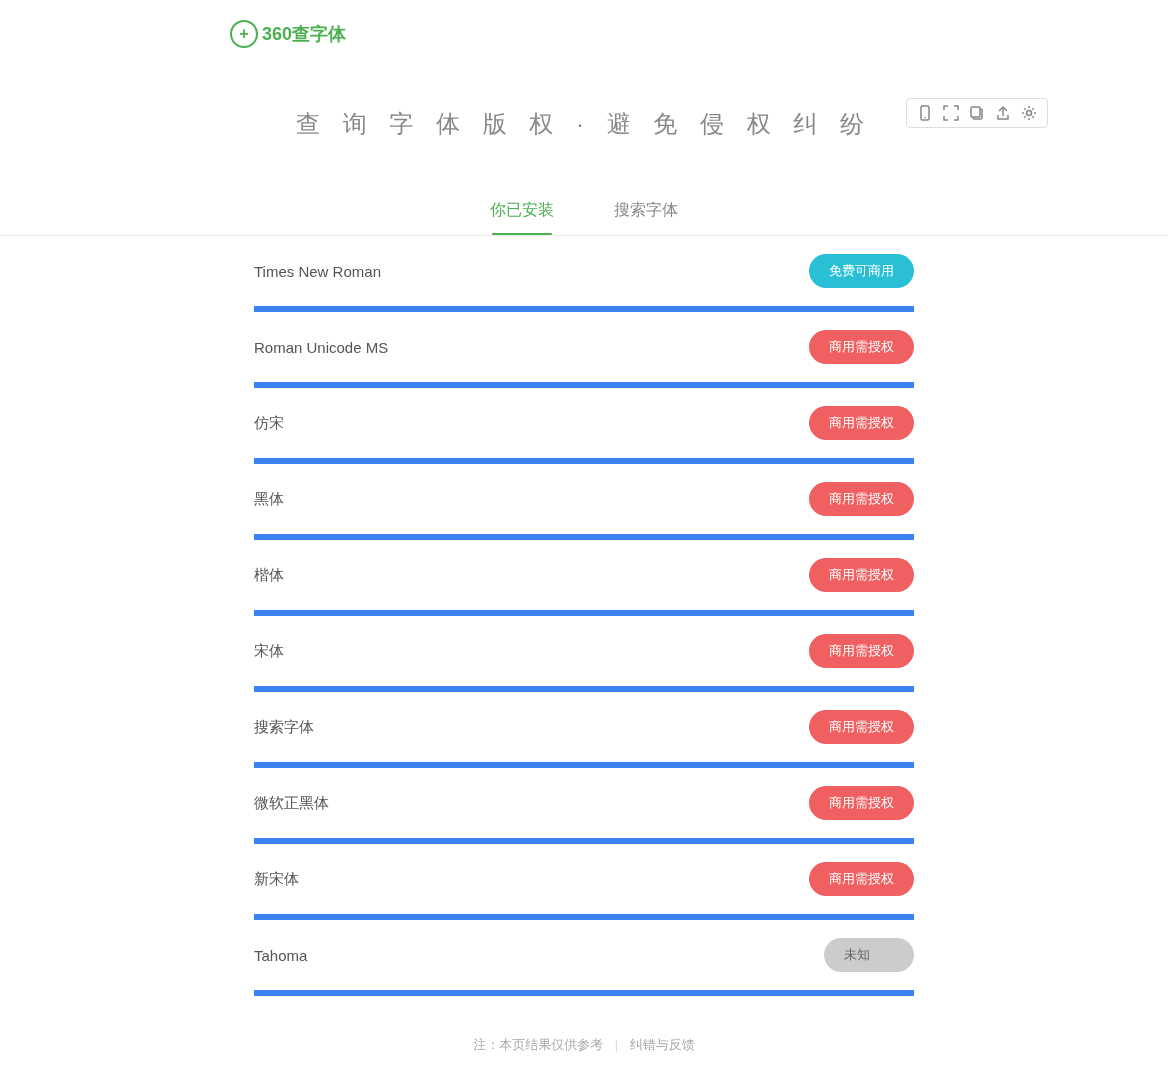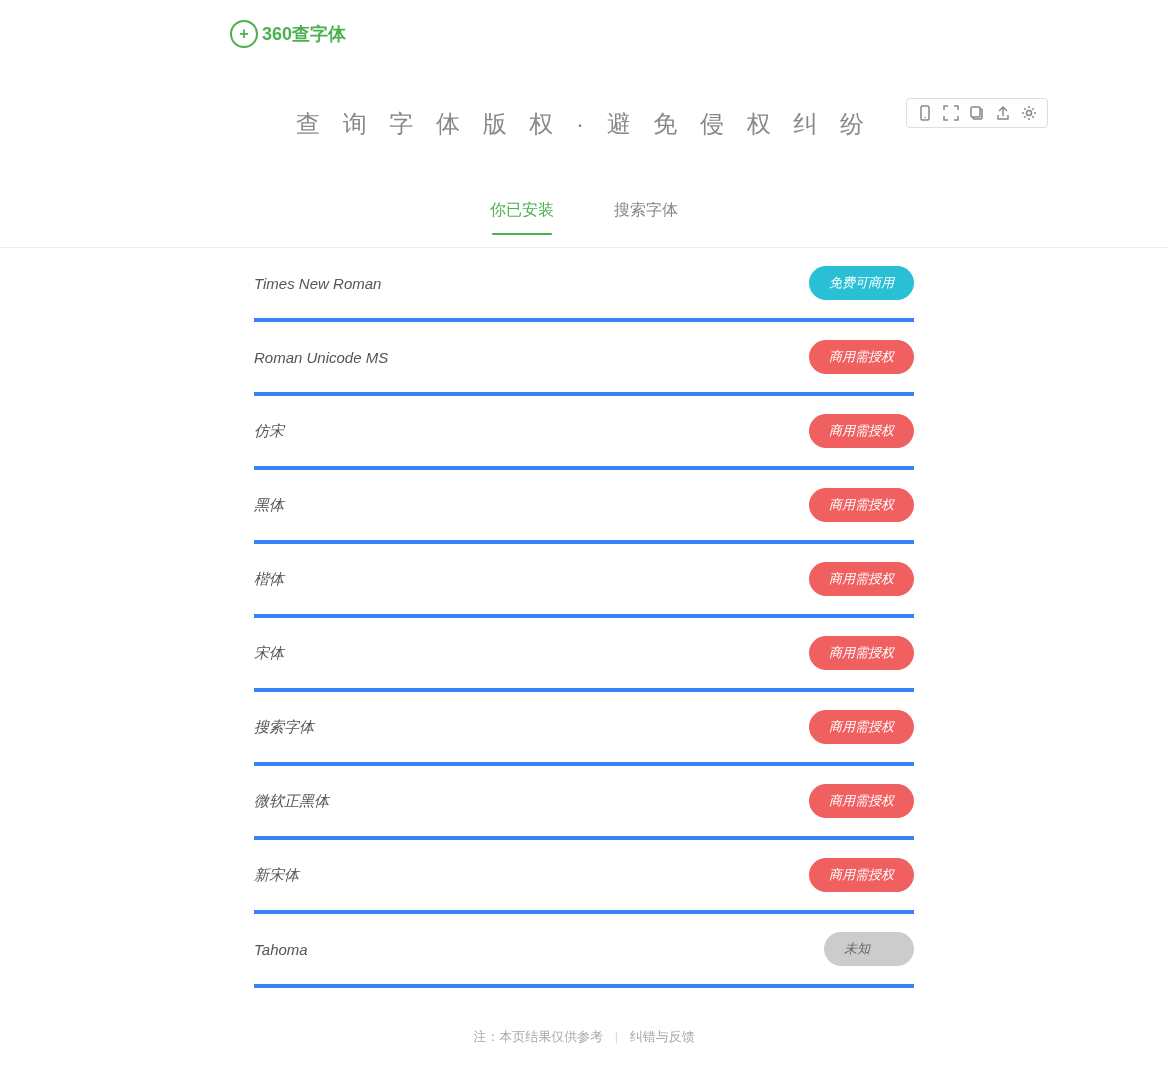--- a/index.html
+++ b/index.html
@@ -78,21 +78,21 @@
       font-size: 24px;
       color: #888;
       letter-spacing: 8px;
     }
 
     .tabs-container {
       display: flex;
       justify-content: center;
       margin-top: 50px;
       border-bottom: 1px solid #eee;
-      padding-bottom: 12px;
+      padding-bottom: 0;
     }
 
     .tab {
       padding: 10px 30px 14px;
       font-size: 16px;
       cursor: pointer;
       color: #888;
       position: relative;
     }
 
@@ -116,22 +116,21 @@
       max-width: 700px;
       margin: 0 auto;
       padding: 0 20px;
     }
 
     .font-row {
       display: flex;
       align-items: center;
       justify-content: space-between;
       padding: 18px 0;
-      border-bottom: 4px solid #3b82f6;
-      font-style: italic;
+      border-bottom: 6px solid #3b82f6;
     }
 
     .font-name {
       font-size: 15px;
       color: #555;
     }
 
     .badge {
       padding: 8px 20px;
       border-radius: 20px;

